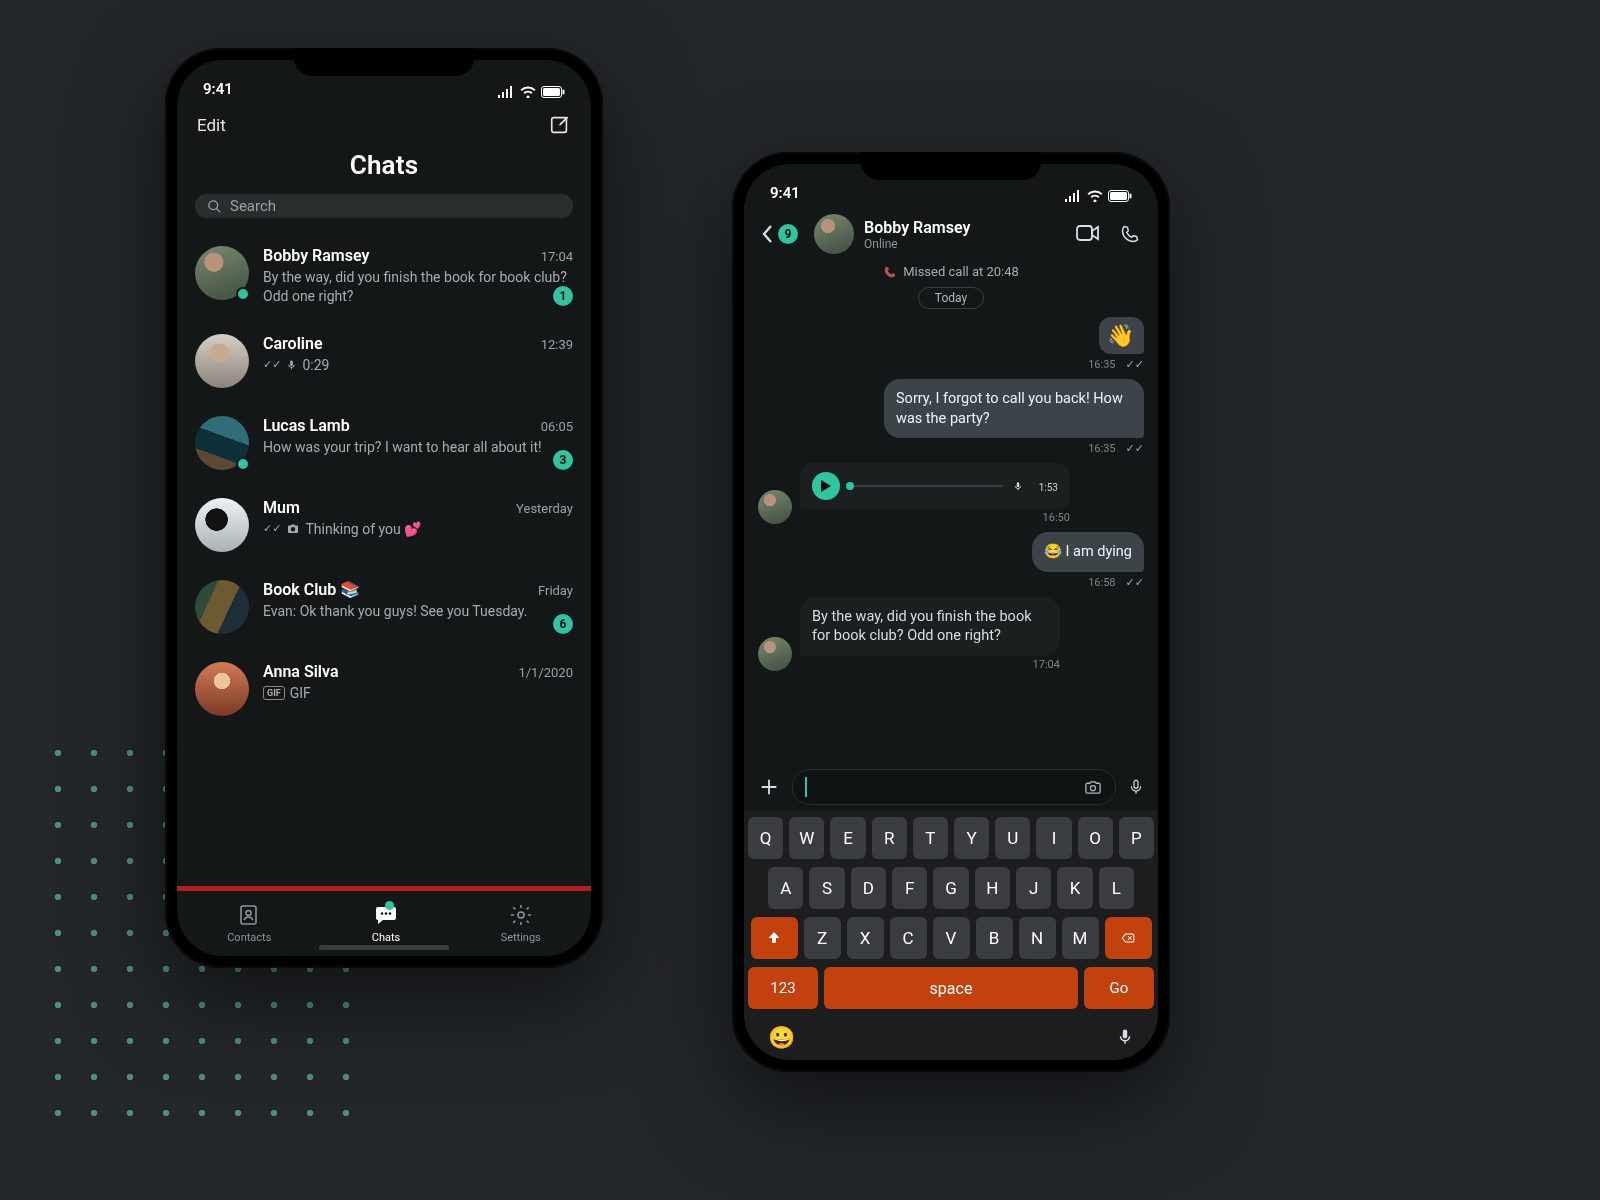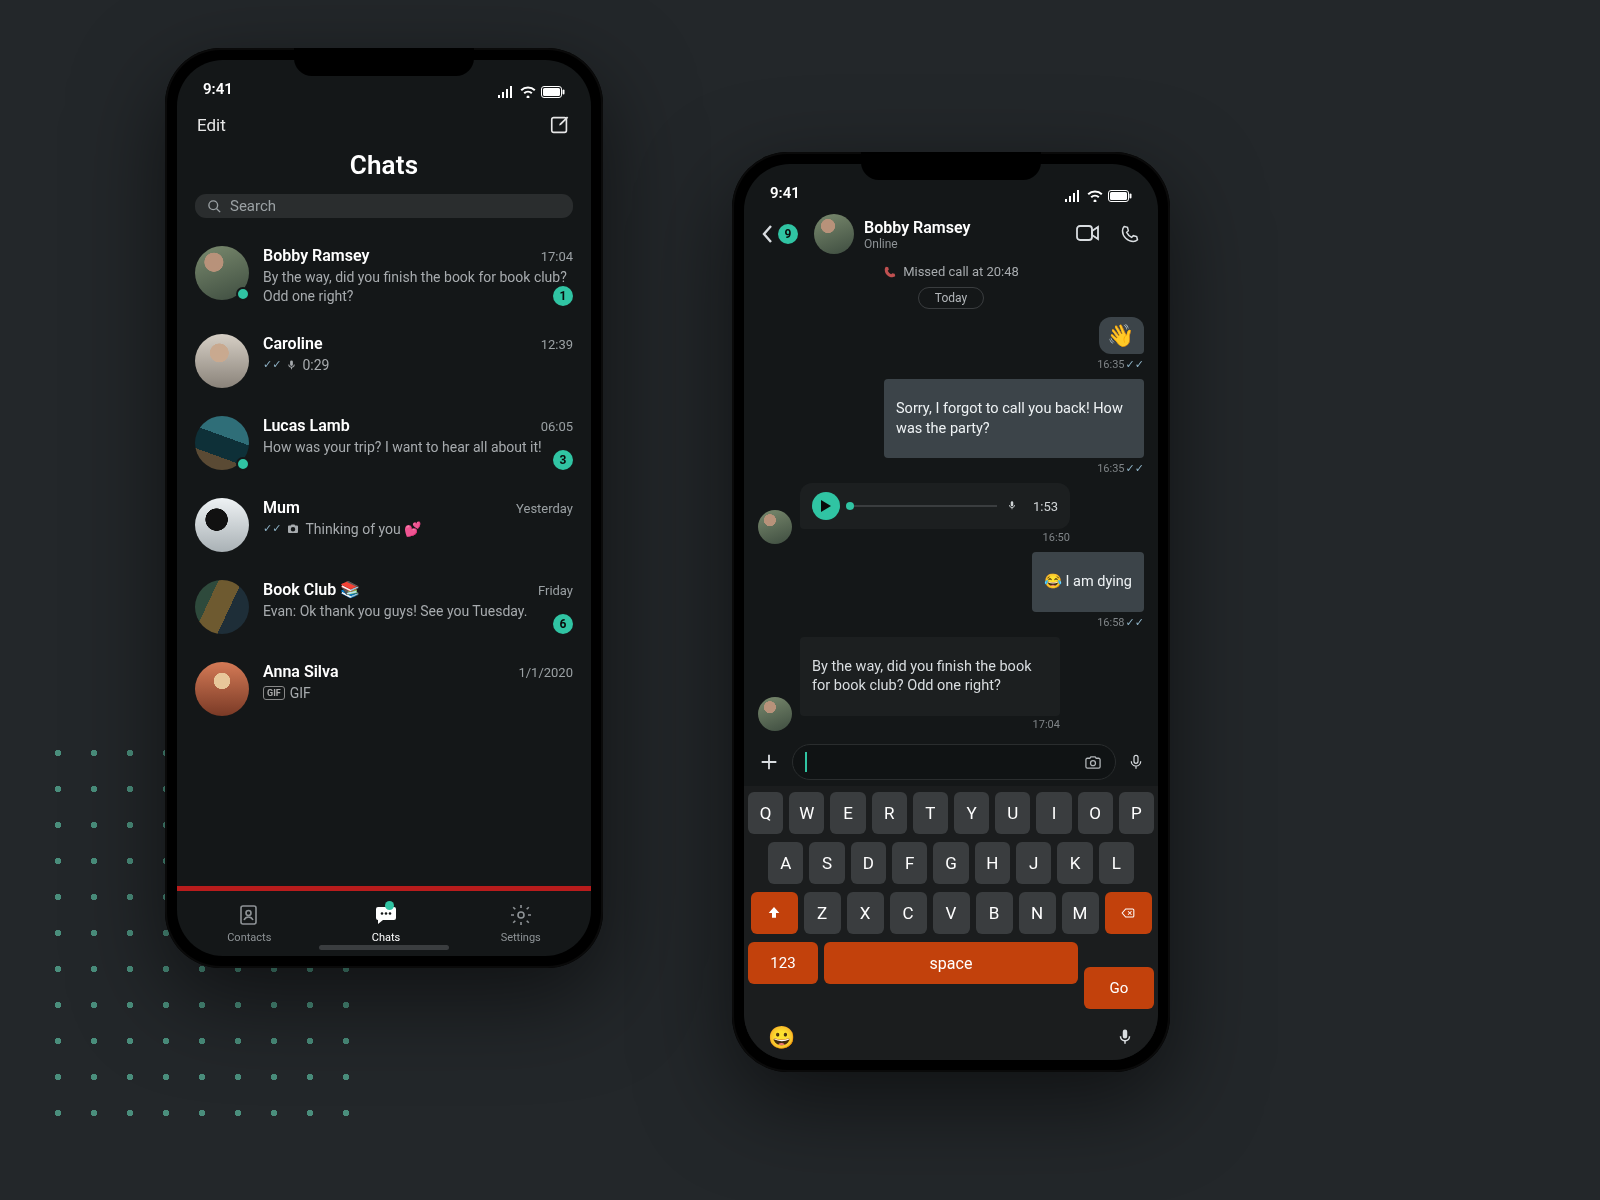--- a/index.html
+++ b/index.html
@@ -53,32 +53,32 @@
   .backcount { background:#30c4a3; color:#0a0a0a; font-size:12px; font-weight:700; width:20px; height:20px; border-radius:10px; display:flex; align-items:center; justify-content:center; }
   .hd-av { width:40px; height:40px; border-radius:50%; background:#555 center/cover; margin-left:6px; }
   .hd-txt { flex:1; }
   .hd-name { color:#fff; font-size:16px; font-weight:600; }
   .hd-sub { color:#8e9396; font-size:12px; }
   .hd-actions { display:flex; gap:20px; color:#d9dde0; }
 
   .conv { flex:1; overflow:hidden; padding:4px 14px 0; display:flex; flex-direction:column; gap:8px; }
   .missed { align-self:center; color:#a7abae; font-size:13px; display:flex; align-items:center; gap:6px; }
   .pill { align-self:center; border:1px solid #3a3d3f; color:#b2b6b9; font-size:12px; padding:3px 16px; border-radius:14px; }
-  .msg { max-width:260px; border-radius:4px; padding:20px 12px; font-size:14.5px; line-height:1.35; position:relative; }
+  .msg { max-width:260px; border-radius:16px; padding:10px 12px; font-size:14.5px; line-height:1.35; position:relative; }
   .msg.out { align-self:flex-end; background:#3C4449; color:#eef2f4; border-bottom-right-radius:4px; }
   .msg.in { align-self:flex-start; background:#1C1F20; color:#d9dde0; border-bottom-left-radius:4px; }
-  .ts-out { align-self:flex-end; color:#7f8487; font-size:11px; margin-top:-4px; display:flex; gap:1px; align-items:center; }
+  .ts-out { align-self:flex-end; color:#7f8487; font-size:11px; margin-top:-4px; display:flex; gap:10px; align-items:center; }
   .emoji-big { align-self:flex-end; background:#3C4449; border-radius:12px; padding:6px 9px; font-size:22px; border-bottom-right-radius:4px;}
   .vwrap { display:flex; align-items:flex-end; gap:8px; }
   .vav { width:34px; height:34px; border-radius:50%; background:#555 center/cover; }
   .voice { background:#1C1F20; border-radius:12px; padding:9px 12px; display:flex; align-items:center; gap:10px; width:270px; border-bottom-left-radius:4px;}
   .play { width:28px; height:28px; border-radius:50%; background:#30c4a3; display:flex; align-items:center; justify-content:center; }
   .track { flex:1; height:2px; background:#3a3d3f; position:relative; }
   .thumb { position:absolute; left:0; top:50%; transform:translate(-50%,-50%); width:8px; height:8px; border-radius:50%; background:#30c4a3; }
-  .vdur { color:#d0d4d6; font-size:13px; display:flex; align-items:flex-start; gap:16px; }
+  .vdur { color:#d0d4d6; font-size:10px; display:flex; align-items:flex-end; gap:16px; }
 
   .inwrap { display:flex; align-items:flex-end; gap:8px; }
   .inwrap .msg.in { margin-left:0; }
 
   .inputbar { display:flex; align-items:center; gap:12px; padding:8px 14px 6px; }
   .msgbox { flex:1; height:36px; background:#101314; border:1px solid #2a2d2e; border-radius:18px; display:flex; align-items:center; padding:0 12px; gap:10px; }
   .caret { width:2px; height:20px; background:#30c4a3; }
 
   .kb { background:#1b1d1e; padding:6px 4px 8px; }
   .krow { display:flex; justify-content:center; gap:6px; margin-bottom:8px; }
@@ -436,21 +436,21 @@
         <div class="key dark wide">
             <svg width="20" height="14" viewBox="0 0 24 24" fill="none" stroke="#fff" stroke-width="1.8">
               <path d="M8 5h12a2 2 0 012 2v10a2 2 0 01-2 2H8l-6-7 6-7z"></path>
               <path d="M12 9l6 6M18 9l-6 6"></path>
             </svg>
           </div>
       </div>
       <div class="krow">
         <div class="key dark" style="flex:0 0 70px;max-width:none;font-size:15px;">123</div>
         <div class="key dark space" style="font-size:16px;">space</div>
-        <div class="key dark" style="flex:0 0 70px;max-width:none;font-size:15px;margin-top:25px;">Go</div>
+        <div class="key dark" style="flex:0 0 70px;max-width:none;font-size:15px;">Go</div>
       </div>
       <div class="kbbottom">
         <span>😀</span>
         <span>
             <svg width="18" height="24" viewBox="0 0 24 24" fill="#d9dde0">
               <path d="M12 14a3 3 0 003-3V5a3 3 0 10-6 0v6a3 3 0 003 3zm5-3a5 5 0 01-10 0H5a7 7 0 006 6.9V21h2v-3.1A7 7 0 0019 11h-2z"></path>
             </svg>
           </span>
       </div>
     </div>

